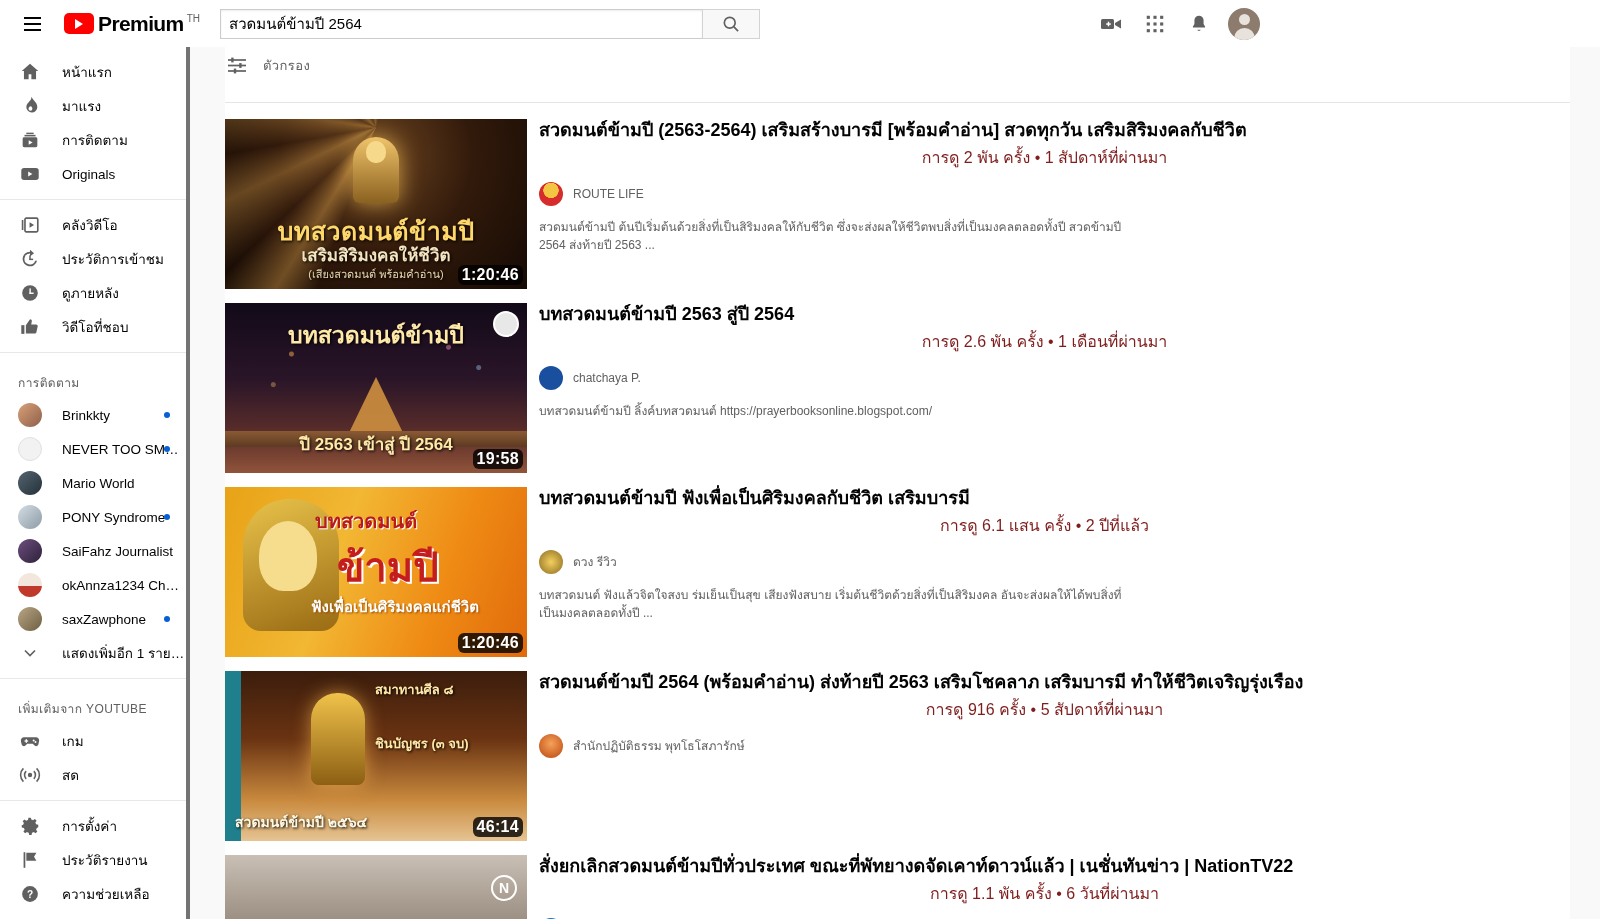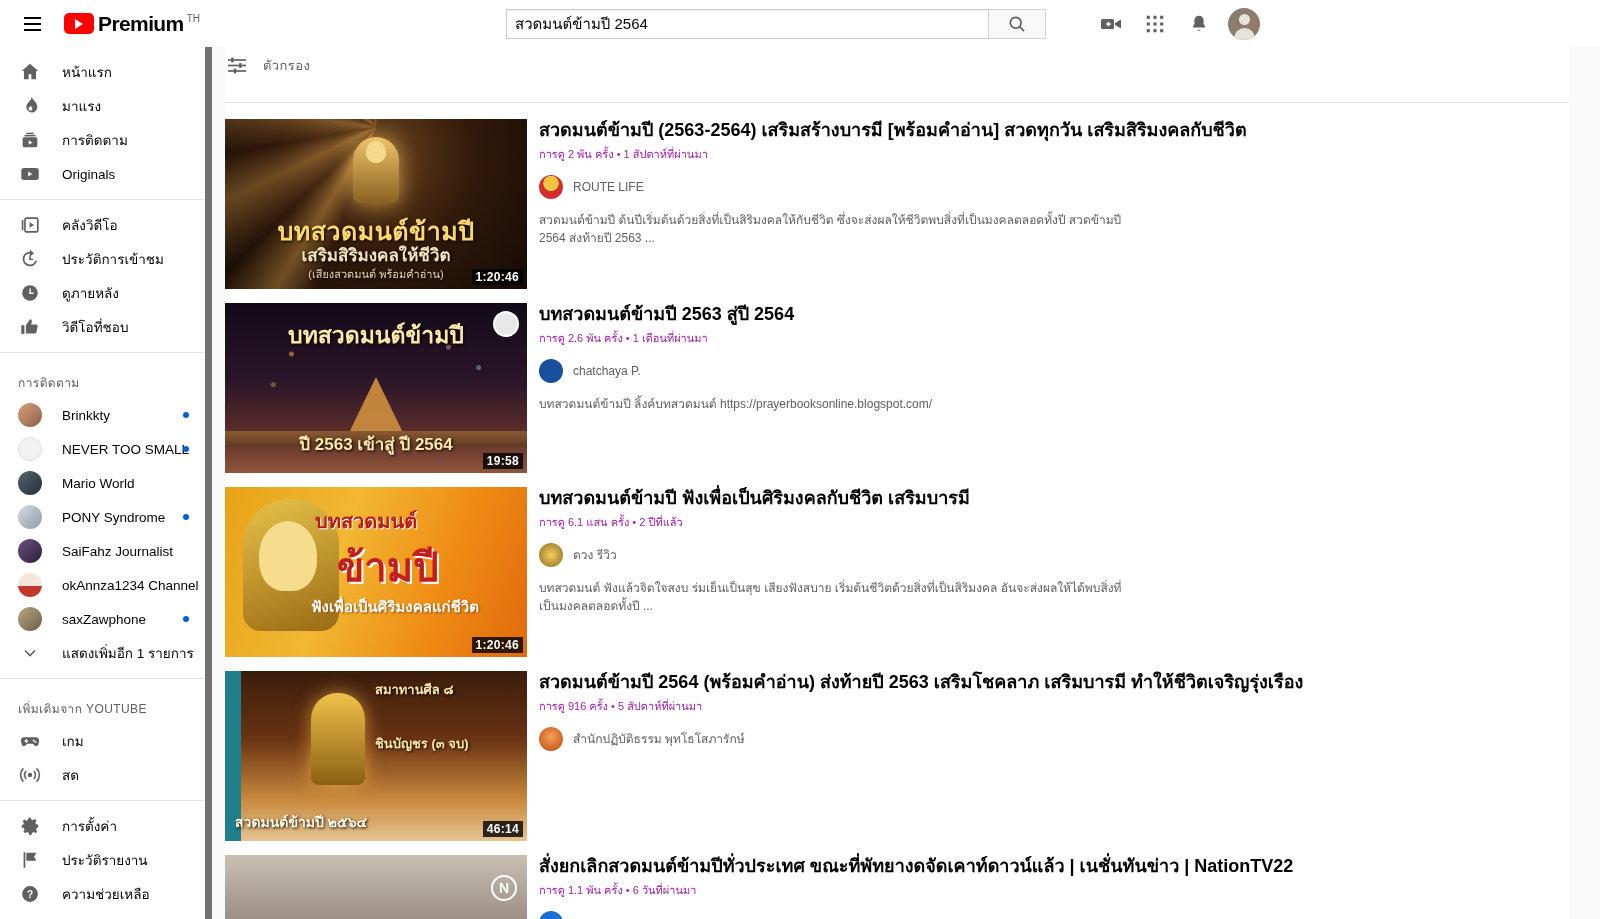--- a/index.html
+++ b/index.html
@@ -26,21 +26,21 @@
     display: inline-flex; align-items: center; justify-content: center; margin-right: 4px;
   }
   .yt-play::after {
     content: ""; width: 0; height: 0; border-style: solid;
     border-width: 5px 0 5px 8px; border-color: transparent transparent transparent #fff;
   }
   .premium-word { font-size: 21px; font-weight: bold; letter-spacing: -0.6px;
     line-height: 21px; color: #030303; }
   .country-sup { font-size: 10px; color: #606060; margin-left: 3px; line-height: 11px; }
 
-  .mh-center { flex: 1; display: flex; justify-content: flex-end; align-items: center; }
+  .mh-center { flex: 1; display: flex; justify-content: flex-start; align-items: center; }
   .search-form { display: flex; align-items: center; width: 540px; }
   .search-input {
     flex: 1; height: 30px; border: 1px solid #ccc; border-right: none;
     padding: 0 6px 0 8px; font-size: 15px; color: #030303; outline: none;
     font-family: "Liberation Sans", "DejaVu Sans", sans-serif;
     box-shadow: inset 0 1px 2px rgba(0,0,0,0.08); background: #fff;
   }
   .search-btn {
     width: 58px; height: 30px; border: 1px solid #d3d3d3; background: #f8f8f8;
     display: flex; align-items: center; justify-content: center; cursor: pointer;
@@ -53,23 +53,23 @@
     width: 32px; height: 32px; border-radius: 50%; cursor: pointer;
     background: #8d7b6e; position: relative; overflow: hidden;
   }
   .avatar-top::before { content: ""; position: absolute; width: 11px; height: 11px;
     border-radius: 50%; background: #e8e2dc; left: 10.5px; top: 6px; }
   .avatar-top::after { content: ""; position: absolute; width: 21px; height: 13px;
     border-radius: 11px 11px 0 0; background: #e8e2dc; left: 5.5px; top: 20px; }
 
   
   #sidebar {
-    position: absolute; top: 47px; left: 0; width: 212px; height: 872px;
+    position: absolute; top: 47px; left: 0; width: 190px; height: 872px;
     background: #fff; overflow: hidden; z-index: 30;
-    border-right: 7px solid #737373;
+    border-right: 4px solid #737373;
   }
   .guide-section { padding: 8px 0; border-bottom: 1px solid #e8e8e8; }
   .guide-section.no-border { border-bottom: none; }
   .guide-item {
     display: flex; align-items: center; height: 34px; padding: 0 0 0 18px;
     cursor: pointer; position: relative;
   }
   .gi-icon { width: 24px; min-width: 24px; display: flex; align-items: center;
     justify-content: center; color: #606060; margin-right: 20px; }
   .gi-label { font-size: 13.5px; color: #030303; white-space: nowrap;
@@ -92,27 +92,27 @@
     padding: 6px 0; }
   .filter-label { font-size: 13px; color: #606060; letter-spacing: 0.4px;
     margin-left: 14px; }
 
   .results { padding-top: 16px; }
   .result-row { display: flex; margin-bottom: 14px; cursor: pointer; }
   .thumb-wrap { position: relative; width: 302px; min-width: 302px;
     height: 170px; background: #000; overflow: hidden; margin-left: 0px; }
   .dur-badge {
     position: absolute; right: 4px; bottom: 4px; background: rgba(0,0,0,0.8);
-    color: #fff; font-size: 12px; font-weight: bold; padding: 1px 4px;
-    border-radius: 0; letter-spacing: 0.3px; text-align: right;
+    color: #fff; font-size: 16px; font-weight: bold; padding: 1px 4px;
+    border-radius: 6px; letter-spacing: 0.3px; text-align: right;
   }
   .res-info { padding-left: 12px; padding-right: 20px; flex: 1; }
   .res-title { font-size: 18px; line-height: 1.25; font-weight: bold;
     color: #030303; margin-bottom: 3px; }
-  .res-meta { font-size: 11px; color: #a21caf; margin-bottom: 12px; }
+  .res-meta { font-size: 16px; color: #7f1d1d; margin-bottom: 12px; text-align: center; }
   .res-channel { display: flex; align-items: center; margin-bottom: 12px; }
   .res-ch-av { width: 24px; height: 24px; border-radius: 50%; margin-right: 10px; }
   .res-ch-name { font-size: 12px; color: #606060; }
   .res-desc { font-size: 12px; color: #606060; line-height: 1.5; max-width: 600px; }
 
   
   .tn { position: absolute; inset: 0; }
   .tn-text { position: absolute; width: 100%; text-align: center;
     font-weight: bold; color: #ffe9a8; text-shadow: 1px 1px 3px #000; }
 </style>

